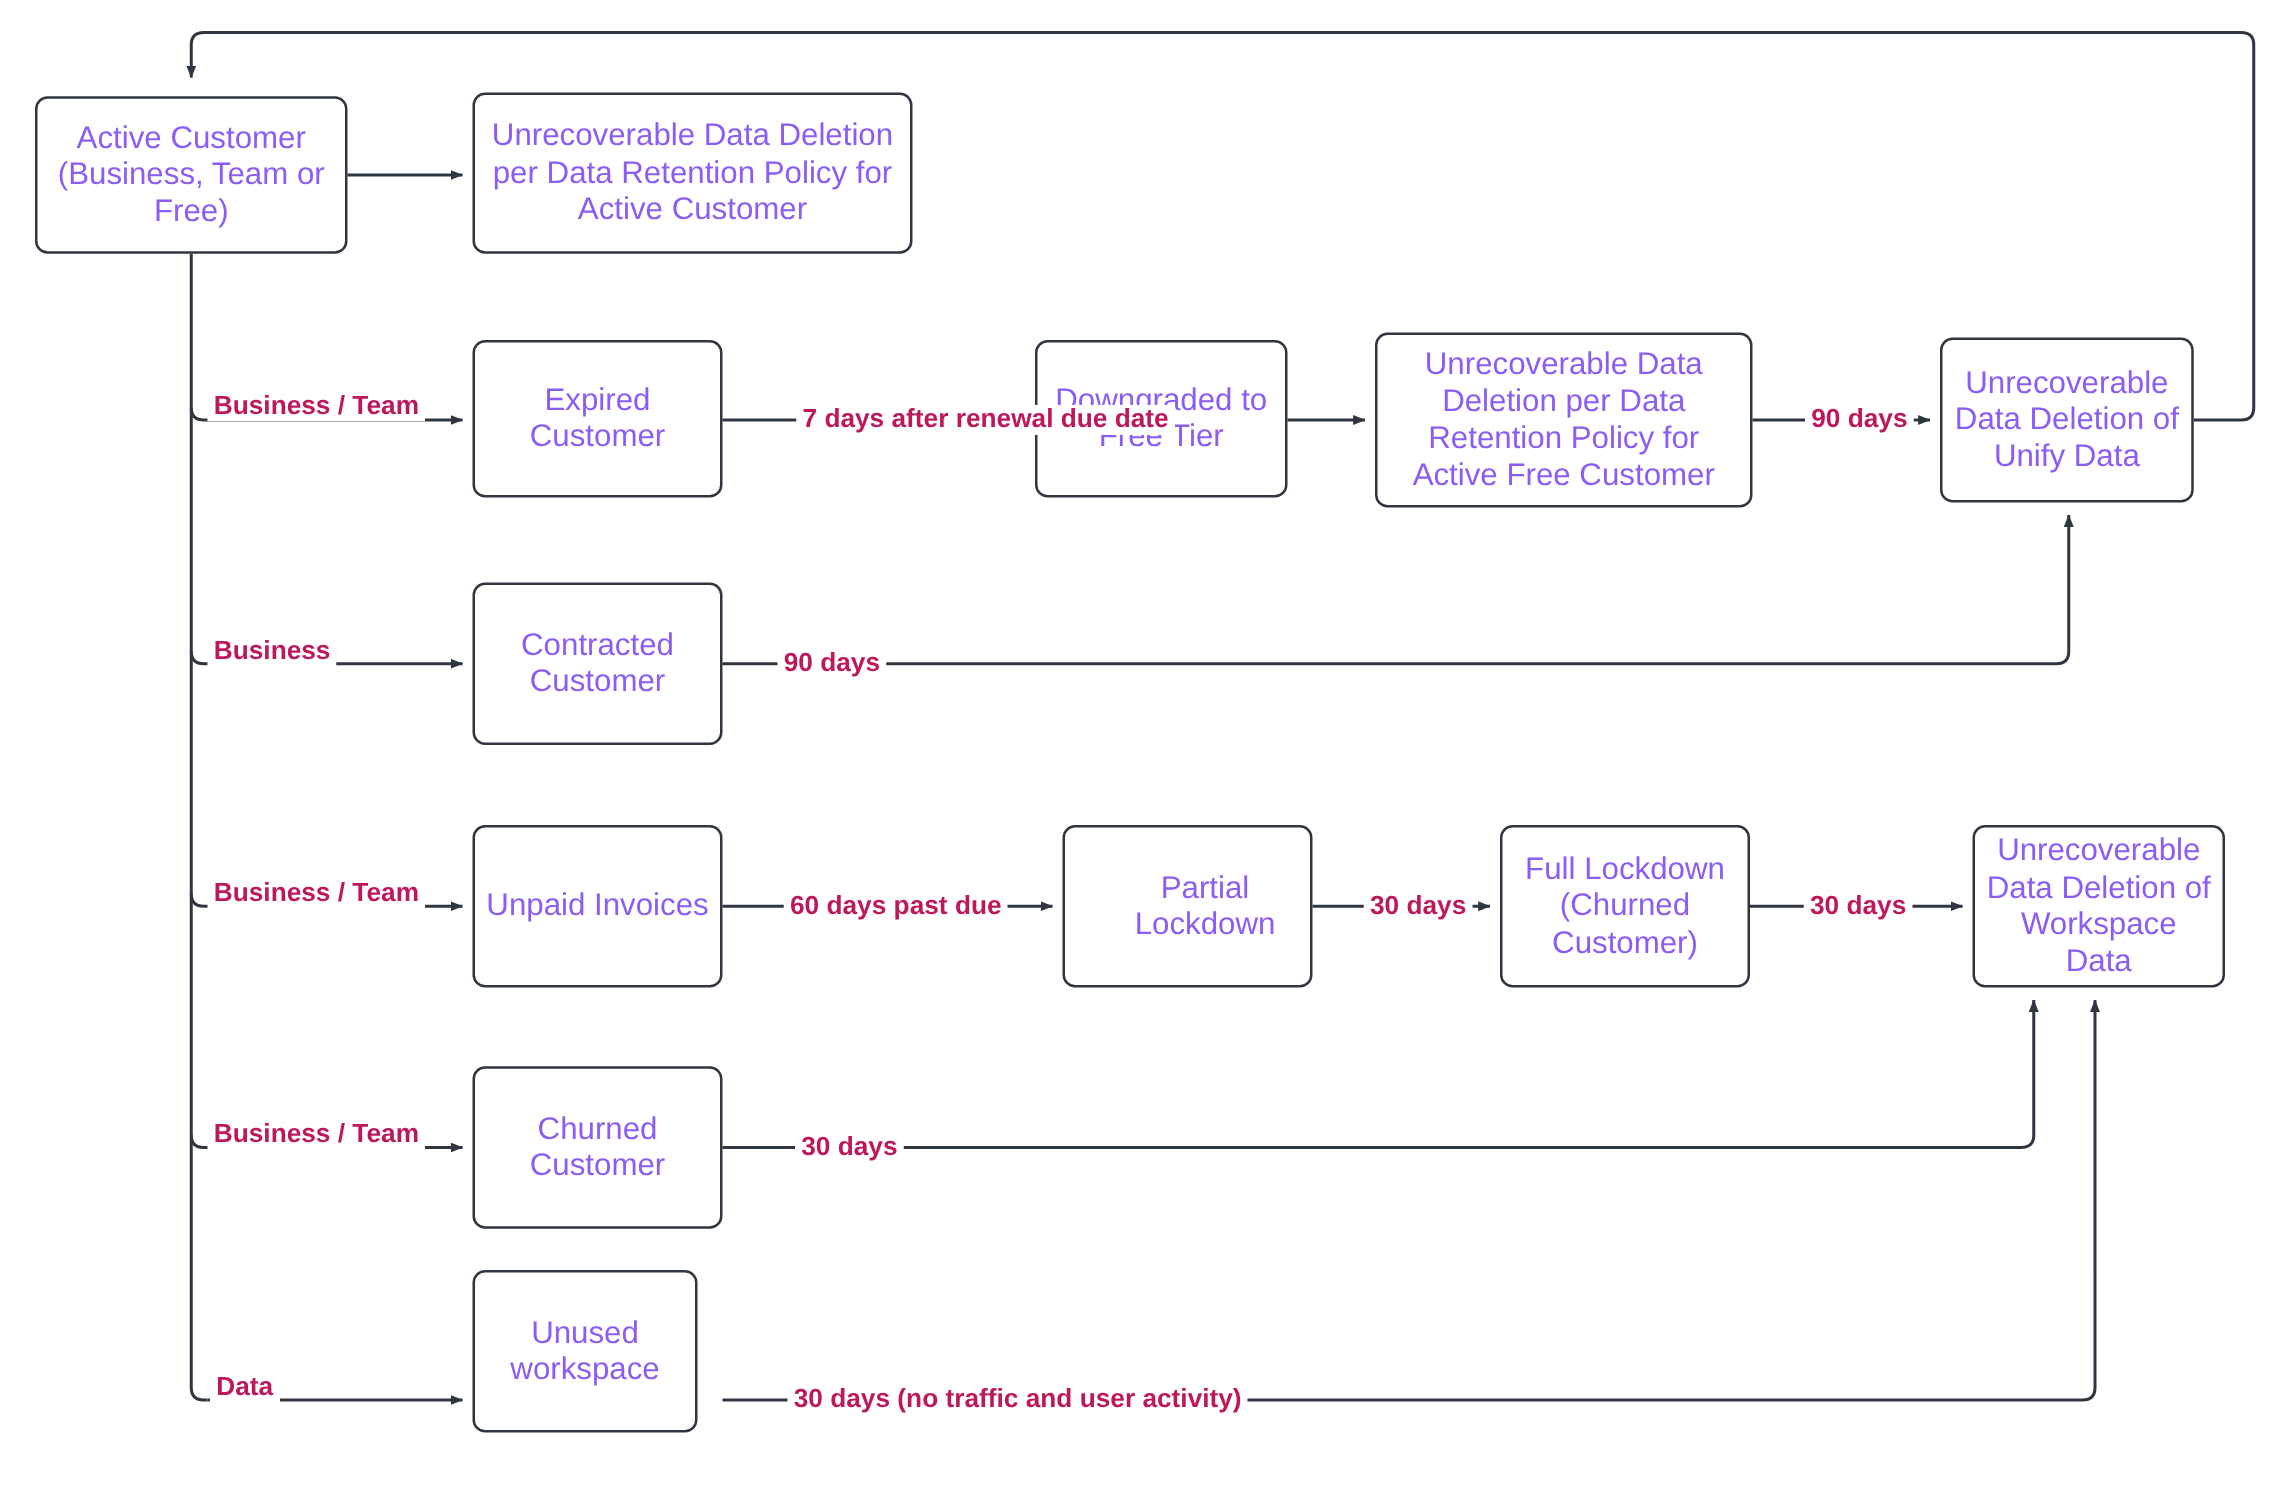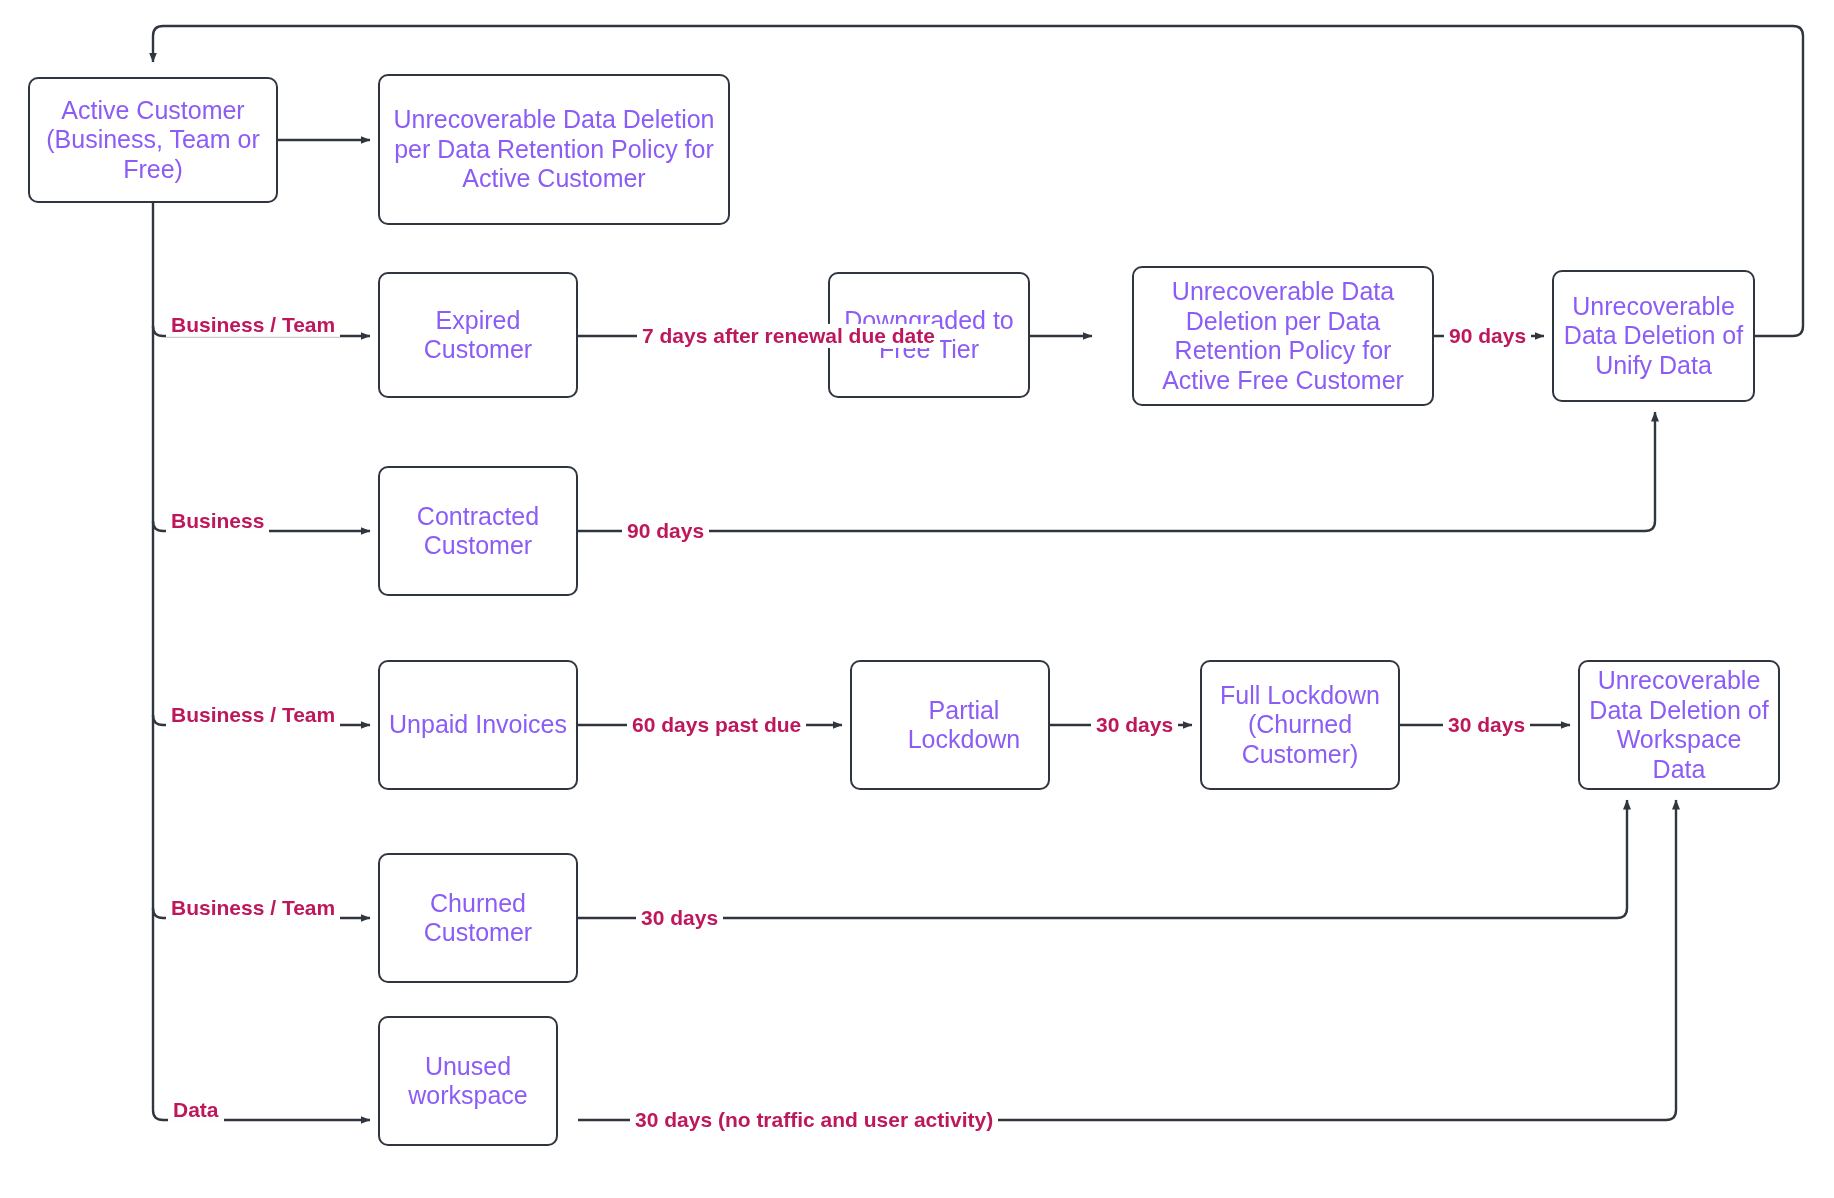--- a/index.html
+++ b/index.html
@@ -66,37 +66,37 @@
       <path d="M578,1120 L1666,1120 Q1676,1120 1676,1110 L1676,800" marker-end="url(#ah)"></path>
     </g>
   </svg>
 
   <div class="node" style="left:28px;top:77px;width:250px;height:126px;">
     <span>Active Customer
 (Business, Team or
 Free)</span>
   </div>
 
-  <div class="node" style="left:378px;top:74px;width:352px;height:151px;">
+  <div class="node" style="left:378px;top:74px;width:352px;height:129px;">
     <span>Unrecoverable Data Deletion
 per Data Retention Policy for
 Active Customer</span>
   </div>
 
   <div class="node" style="left:378px;top:272px;width:200px;height:126px;">
     <span>Expired
 Customer</span>
   </div>
 
   <div class="node" style="left:828px;top:272px;width:202px;height:126px;justify-content:center;">
     <span>Downgraded to
 Free Tier</span>
   </div>
 
-  <div class="node" style="left:1100px;top:266px;width:302px;height:140px;margin-left:32px;">
+  <div class="node" style="left:1100px;top:266px;width:302px;height:140px;">
     <span>Unrecoverable Data
 Deletion per Data
 Retention Policy for
 Active Free Customer</span>
   </div>
 
   <div class="node" style="left:1552px;top:270px;width:203px;height:132px;">
     <span>Unrecoverable
 Data Deletion of
 Unify Data</span>

